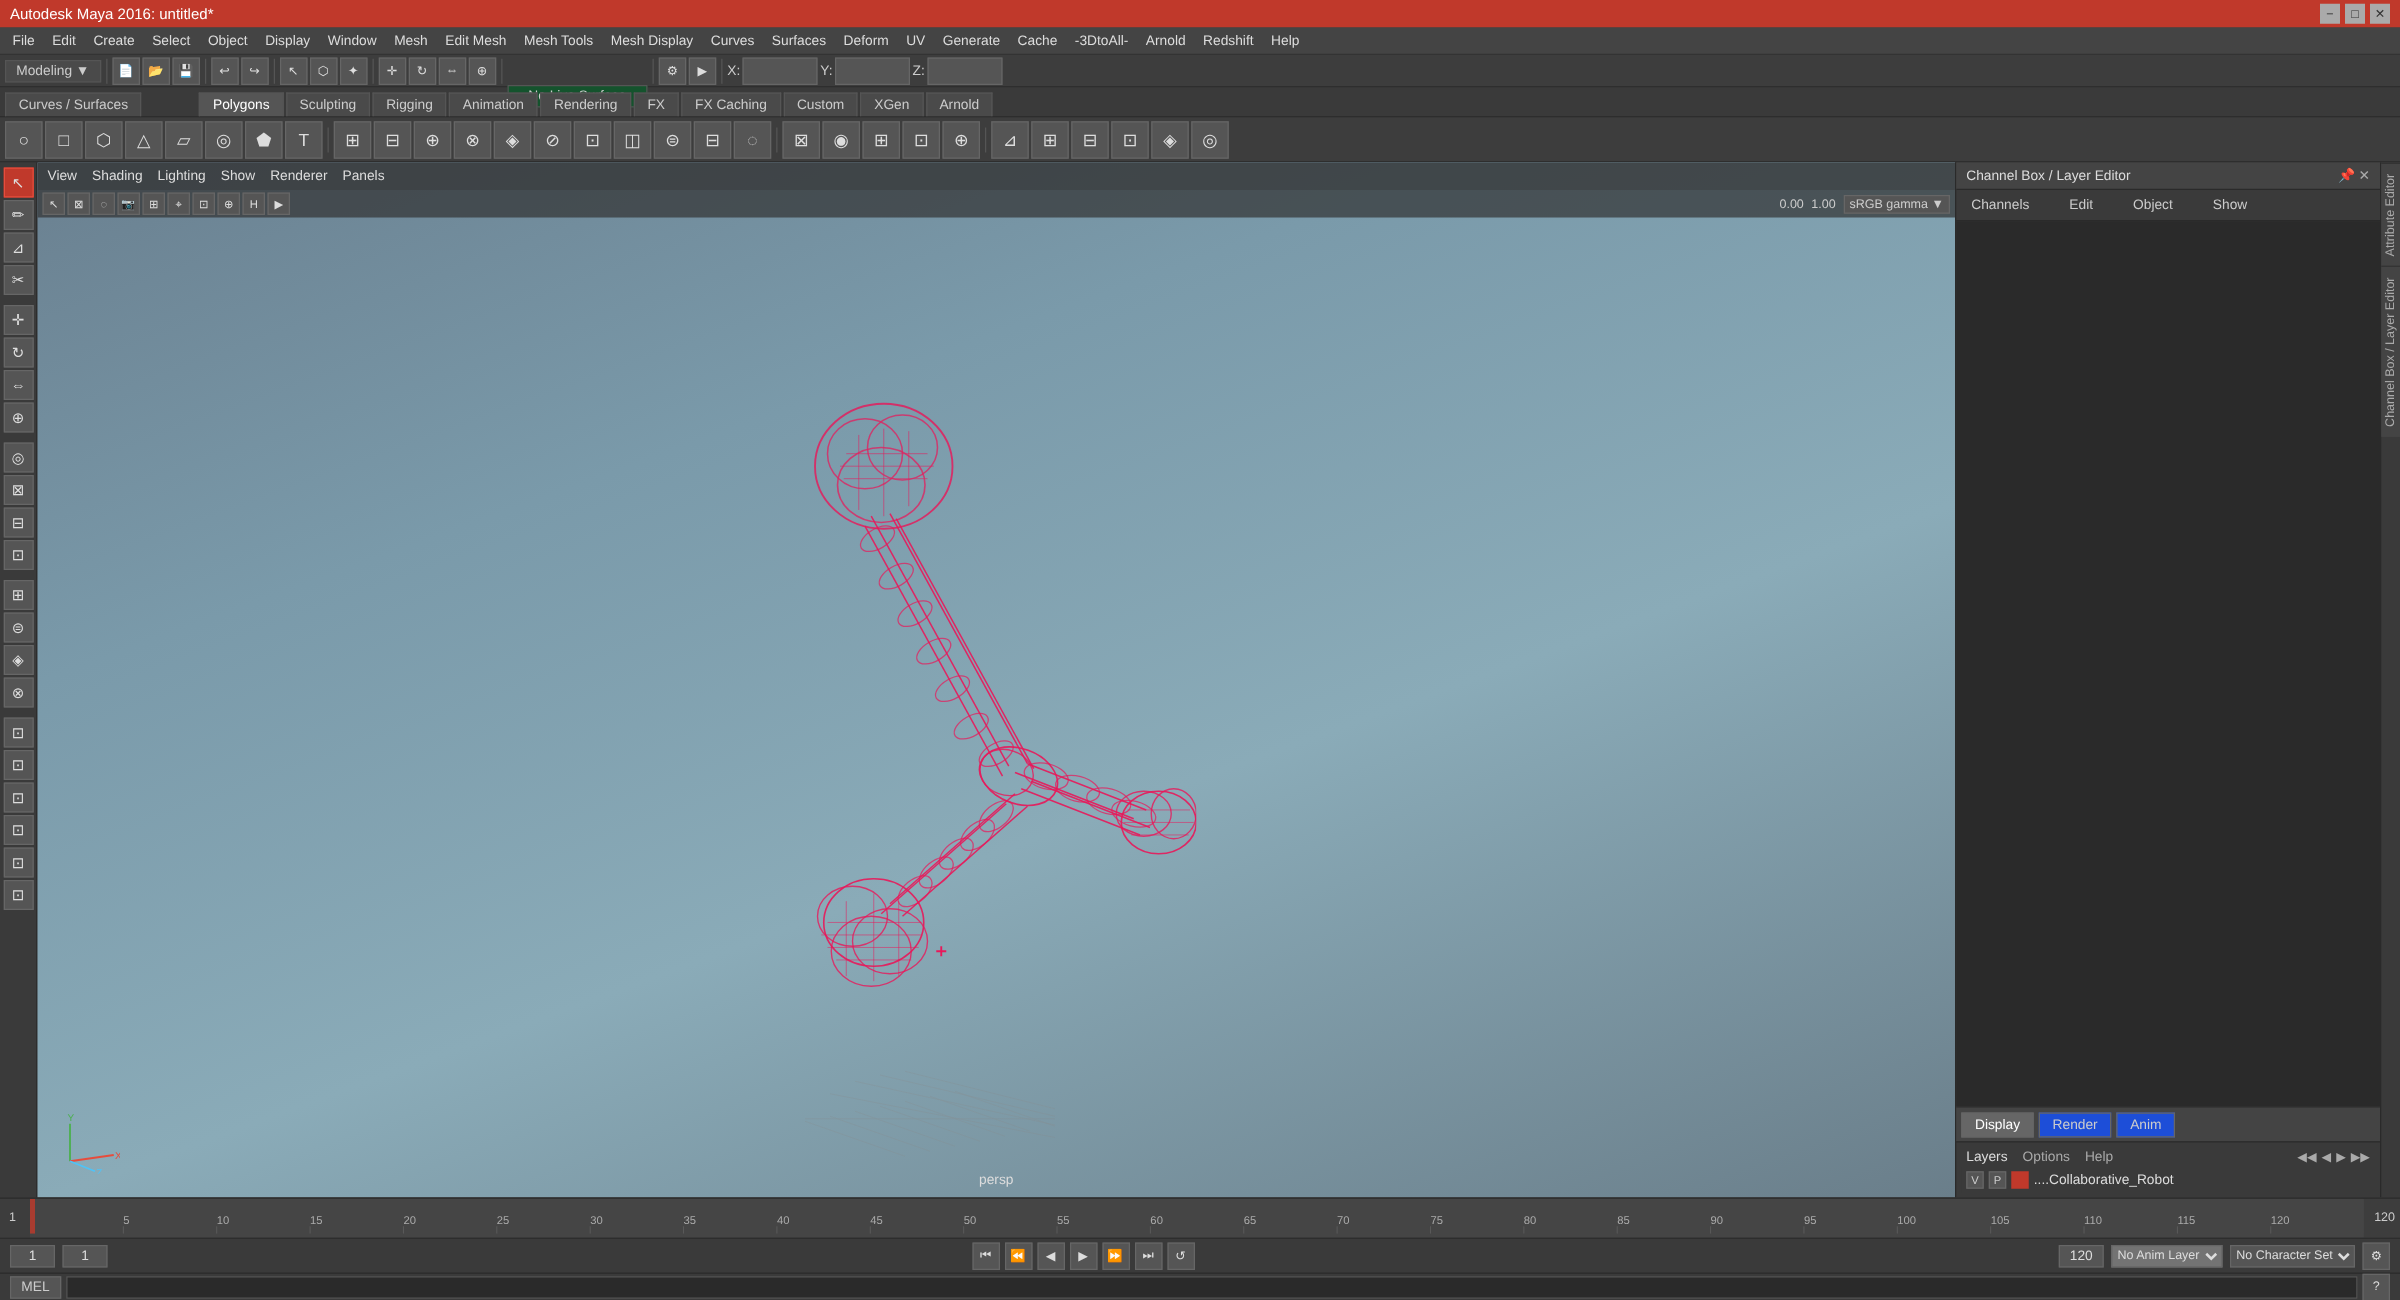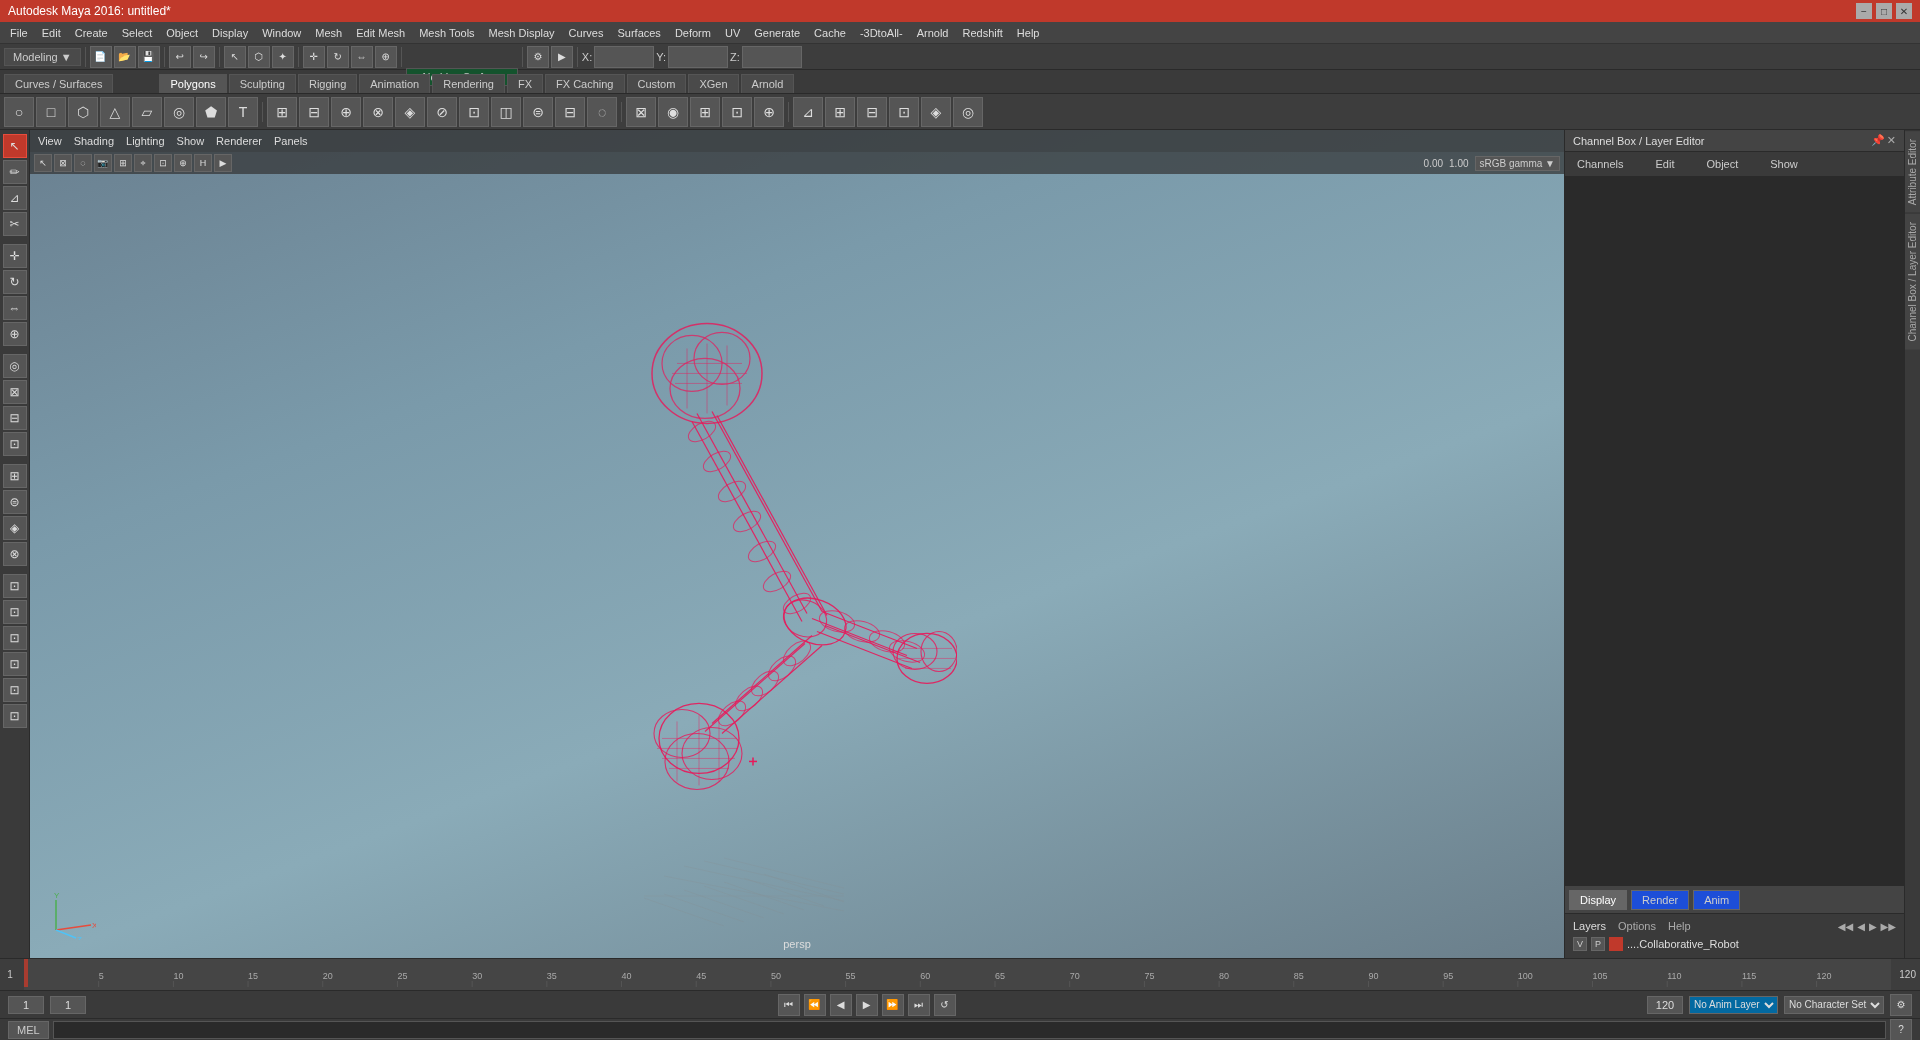--- a/index.html
+++ b/index.html
@@ -871,21 +871,21 @@
   <div style="flex:1; display:flex; align-items:center; justify-content:center; gap:4px;">
     <div class="toolbar-btn">⏮</div>
     <div class="toolbar-btn">⏪</div>
     <div class="toolbar-btn">◀</div>
     <div class="toolbar-btn">▶</div>
     <div class="toolbar-btn">⏩</div>
     <div class="toolbar-btn">⏭</div>
     <div class="toolbar-btn">↺</div>
   </div>
   <input type="text" class="status-item" value="120" style="width: 36px; height: 18px; background: rgb(85, 85, 85); border: 1px solid rgb(102, 102, 102); color: rgb(221, 221, 221); font-size: 11px; text-align: center;">
-  <select style="height:18px;background:#0369a1;border:1px solid #666;color:#ddd;font-size:10px;">
+  <select style="height:18px;background:#737373;border:1px solid #666;color:#ddd;font-size:10px;">
     <option>No Anim Layer</option>
   </select>
   <select style="height:18px;background:#555;border:1px solid #666;color:#ddd;font-size:10px;">
     <option>No Character Set</option>
   </select>
   <div class="toolbar-btn">⚙</div>
 </div>
 
 <div id="bottom-bar">
   <div class="mel-tab">

